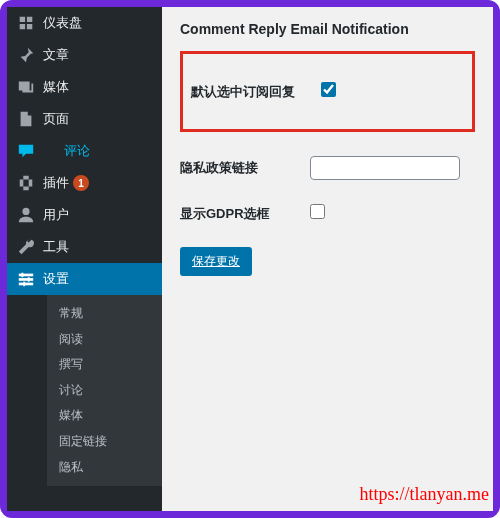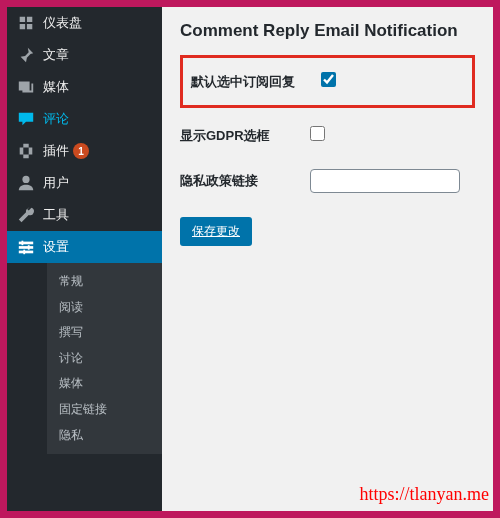--- a/index.html
+++ b/index.html
@@ -1,33 +1,33 @@
 <!DOCTYPE html>
 <html><head>
 <meta charset="utf-8">
 <style>
   * { box-sizing: border-box; margin: 0; padding: 0; }
   html, body { width: 500px; height: 518px; font-family: -apple-system, BlinkMacSystemFont, "Segoe UI", sans-serif; overflow: hidden; }
-  .wrap { display: flex; width: 500px; height: 518px; border: 7px solid #be185d; border-radius: 0; background: #f1f1f1; position: relative; }
+  .wrap { display: flex; width: 500px; height: 518px; border: 7px solid #6d28d9; border-radius: 12px; background: #f1f1f1; position: relative; }
   .sidebar { width: 155px; background: #23282d; color: #eee; display: flex; flex-direction: column; font-size: 13px; overflow: hidden; }
   .menu-item { display: flex; align-items: center; padding: 7px 10px; color: #eee; cursor: pointer; position: relative; }
   .menu-item .icon { width: 18px; height: 18px; margin-right: 8px; display: flex; align-items: center; justify-content: center; fill: rgba(240,246,252,.6); }
   .menu-item.current { background: #0073aa; color: #fff; }
   .menu-item.current .icon { fill: #fff; }
-  .menu-item.highlight { color: #00b9eb; }
+  .menu-item.highlight { color: #00b9eb; gap: 21px; }
   .menu-item.highlight .icon { fill: #00b9eb; }
   .submenu { background: #32373c; padding: 6px 0; margin-left: 40px; }
   .submenu-item { padding: 5px 12px; font-size: 12px; color: rgba(240,246,252,.7); cursor: pointer; line-height: 1.3; }
   .badge { display: inline-flex; align-items: center; justify-content: center; min-width: 16px; height: 16px; border-radius: 8px; background: #ca4a1f; color: #fff; font-size: 10px; font-weight: 600; margin-left: 4px; padding: 0 4px; }
   .content { flex: 1; background: #f1f1f1; padding: 14px 18px; position: relative; }
-  .page-title { font-size: 17px; font-weight: 700; color: #23282d; margin-bottom: 14px; }
+  .page-title { font-size: 14px; font-weight: 700; color: #23282d; margin-bottom: 14px; }
   .form-row { display: flex; align-items: center; padding: 12px 0; }
   .form-row .lbl { width: 130px; font-size: 13px; font-weight: 700; color: #23282d; }
   .form-row .ctrl { flex: 1; }
-  .highlight-box { border: 3px solid #e02b20; padding: 2px 8px; margin-bottom: 6px; }
+  .highlight-box { border: 3px solid #e02b20; padding: 16px 8px; margin-bottom: 12px; }
   input[type=checkbox] { width: 15px; height: 15px; accent-color: #0073aa; cursor: pointer; }
   input[type=text] { width: 150px; height: 24px; border: 1px solid #7e8993; border-radius: 4px; padding: 0 6px; font-size: 13px; }
   .button-primary { background: #0073aa; color: #fff; border: none; border-radius: 3px; padding: 6px 12px; font-size: 12px; font-weight: 500; cursor: pointer; margin-top: 12px; text-decoration: underline; }
   .watermark { position: absolute; right: 4px; bottom: 6px; color: #ff0000; font-size: 18px; font-style: normal; font-family: Georgia, serif; }
 </style>
 </head>
 <body>
 
 <div class="wrap">
   <div class="sidebar">
@@ -52,20 +52,28 @@
 
     <div class="menu-item">
       <span class="icon">
           <svg viewBox="0 0 20 20">
             <path d="M2 4h12v10H2zM16 6h2v10H6v-2h10z"></path>
           </svg>
         </span>
       <span>媒体</span>
     </div>
 
+    <div class="menu-item">
+      <span class="icon">
+          <svg viewBox="0 0 20 20">
+            <path d="M4 2h8l4 4v12H4zM12 2v4h4"></path>
+          </svg>
+        </span>
+      <span>页面</span>
+    </div>
 
     <div class="menu-item highlight">
       <span class="icon">
           <svg viewBox="0 0 20 20">
             <path d="M2 3h16v10H10l-4 4v-4H2z"></path>
           </svg>
         </span>
       <span>评论</span>
     </div>
 
@@ -130,26 +138,26 @@
     <h1 class="page-title">Comment Reply Email Notification</h1>
 
     <div class="highlight-box">
       <div class="form-row">
         <div class="lbl">默认选中订阅回复</div>
         <div class="ctrl"><input type="checkbox" checked="" style=""></div>
       </div>
     </div>
 
     <div class="form-row">
-      <div class="lbl">显示GDPR选框</div>
-      <div class="ctrl"><input type="checkbox" style=""></div>
+      <div class="lbl">隐私政策链接</div>
+      <div class="ctrl"><input type="text" value="" style=""></div>
     </div>
 
     <div class="form-row">
-      <div class="lbl">隐私政策链接</div>
-      <div class="ctrl"><input type="text" value="" style=""></div>
+      <div class="lbl">显示GDPR选框</div>
+      <div class="ctrl"><input type="checkbox" style=""></div>
     </div>
 
     <button class="button-primary">保存更改</button>
 
     <div class="watermark">https://tlanyan.me</div>
   </div>
 </div>
 
 </body></html>

